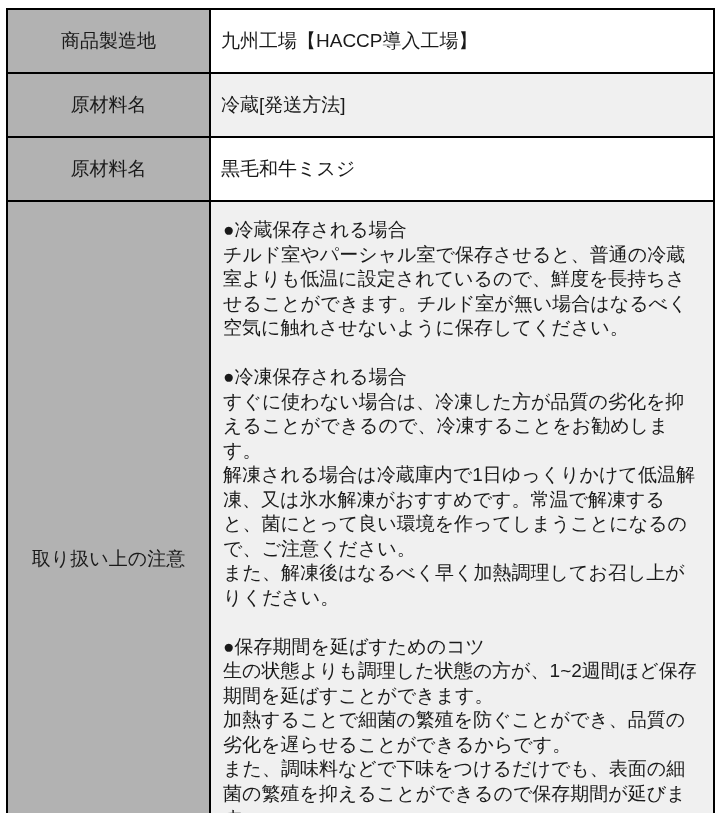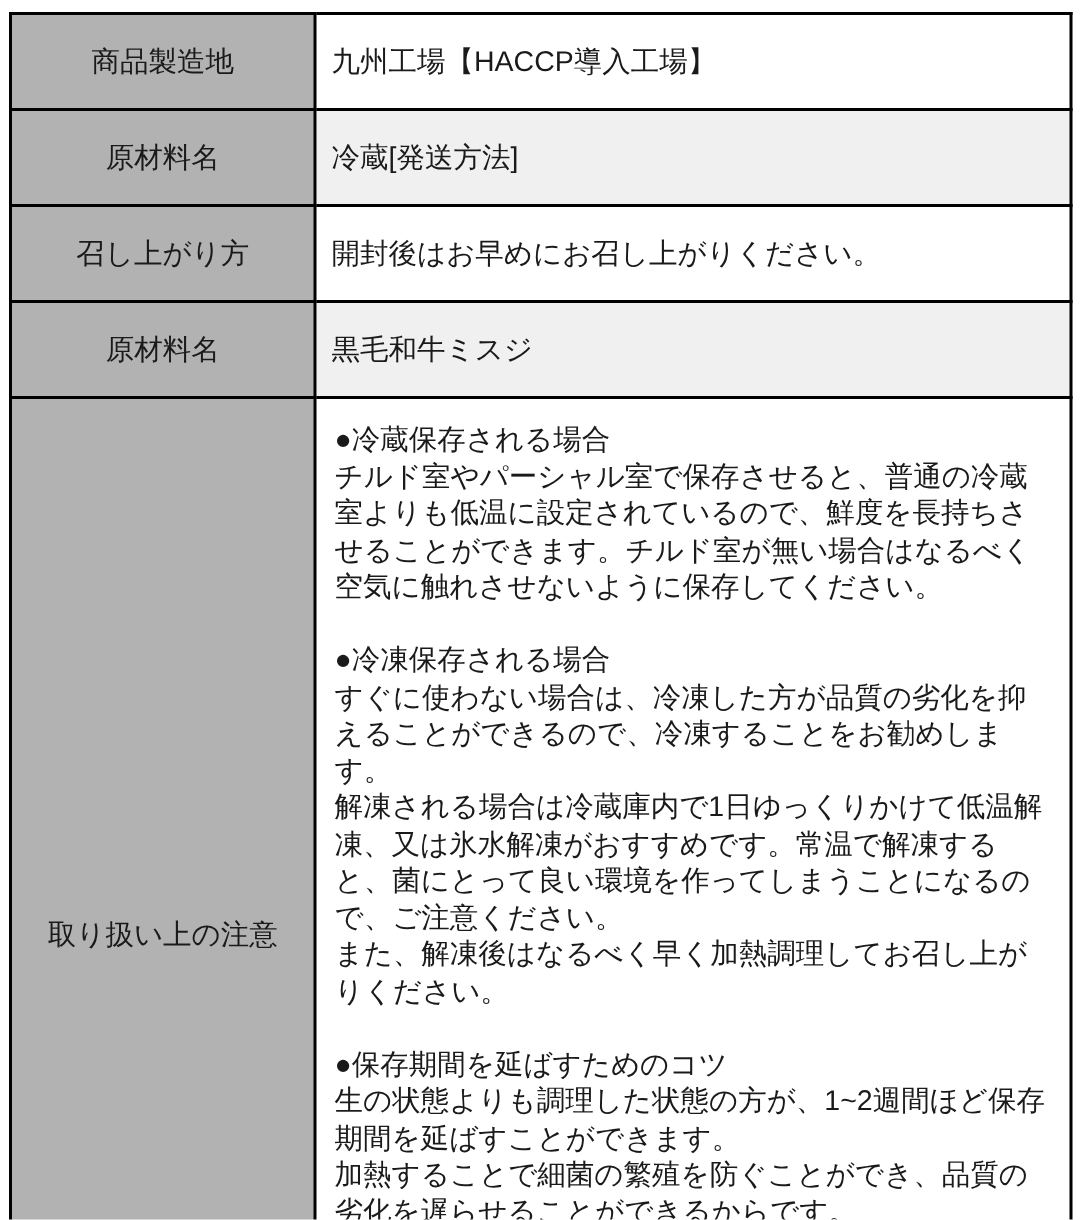--- a/index.html
+++ b/index.html
@@ -67,24 +67,20 @@
     <tbody>
       <tr class="spec-row">
         <th>商品製造地</th>
         <td>九州工場【HACCP導入工場】</td>
       </tr>
       <tr class="spec-row">
         <th>原材料名</th>
         <td>冷蔵[発送方法]</td>
       </tr>
       <tr class="spec-row">
-        <th>召し上がり方</th>
-        <td>開封後はお早めにお召し上がりください。</td>
-      </tr>
-      <tr class="spec-row">
         <th>原材料名</th>
         <td>黒毛和牛ミスジ</td>
       </tr>
       <tr class="notes-row">
         <th>取り扱い上の注意</th>
         <td class="notes-cell">●冷蔵保存される場合
 チルド室やパーシャル室で保存させると、普通の冷蔵室よりも低温に設定されているので、鮮度を長持ちさせることができます。チルド室が無い場合はなるべく空気に触れさせないように保存してください。
 
 ●冷凍保存される場合
 すぐに使わない場合は、冷凍した方が品質の劣化を抑えることができるので、冷凍することをお勧めします。

